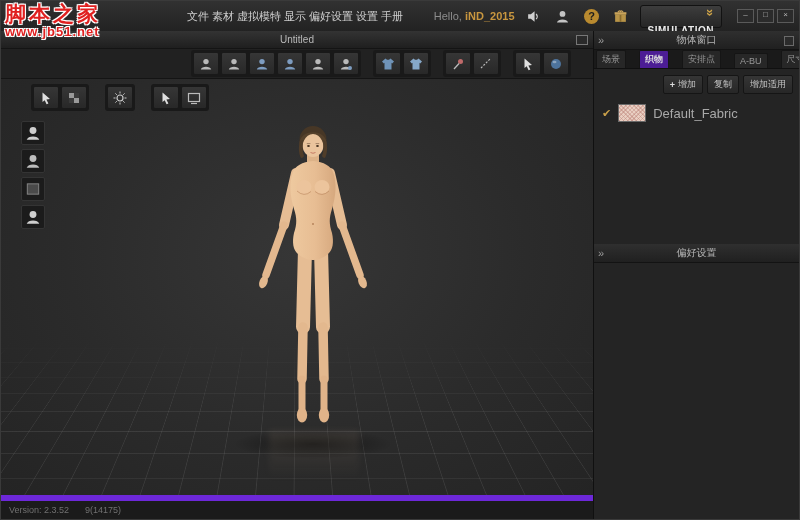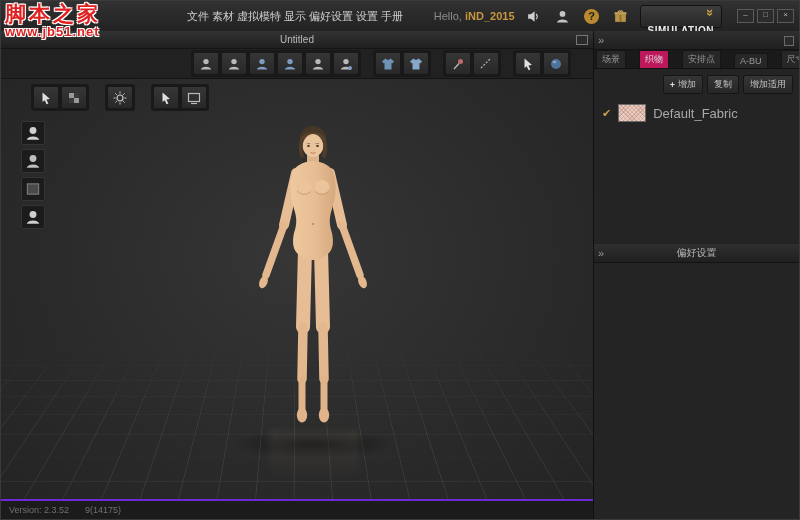--- a/index.html
+++ b/index.html
@@ -53,35 +53,35 @@
          mask-image:linear-gradient(to top,#000 55%,transparent 96%);}
   .inner-toolbar{position:absolute;top:5px;left:30px;display:flex;gap:16px;}
   .side-thumbs{position:absolute;top:42px;left:20px;display:flex;flex-direction:column;gap:4px;}
   .thumb{width:22px;height:22px;background:#1b1b1b;border:1px solid #343434;border-radius:2px;
          display:flex;align-items:center;justify-content:center;}
   .avatar{position:absolute;left:250px;top:42px;width:124px;height:315px;}
   .avatar-shadow{position:absolute;left:234px;top:350px;width:156px;height:30px;border-radius:50%;
                  background:radial-gradient(ellipse at center,rgba(0,0,0,0.5),rgba(0,0,0,0) 70%);}
   .avatar-reflect{position:absolute;left:268px;top:352px;width:90px;height:58px;
                   background:linear-gradient(rgba(225,195,165,0.10),rgba(225,195,165,0) 85%);filter:blur(3px);}
-  .status-bar{height:18px;background:#1b1b1b;border-top:2px solid #6d28d9;display:flex;align-items:center;
+  .status-bar{height:18px;background:#1b1b1b;border-top:6px solid #6d28d9;display:flex;align-items:center;
               gap:16px;padding-left:8px;font-size:9px;color:#707070;}
   
   .right-panel{position:absolute;top:30px;left:592px;right:0;bottom:0;background:#242424;
                border-left:1px solid #101010;display:flex;flex-direction:column;}
   .panel-header{height:18px;background:linear-gradient(#2f2f2f,#202020);border-bottom:1px solid #131313;
                 display:flex;align-items:center;position:relative;flex:0 0 auto;}
   .panel-title{flex:1;text-align:center;font-size:10px;color:#b5b5b5;}
   .collapse{position:absolute;left:4px;top:2px;color:#9a9a9a;font-size:11px;line-height:14px;}
   .pinbox{position:absolute;right:5px;top:5px;width:8px;height:8px;border:1px solid #6a6a6a;background:#2b2b2b;}
   .tab-row{height:18px;display:flex;align-items:flex-end;gap:13px;background:#1a1a1a;
            border-bottom:1px solid #101010;padding:0 2px;flex:0 0 auto;}
   .tab{font-size:9px;color:#989898;background:#272727;border:1px solid #151515;border-bottom:none;
        border-radius:2px 2px 0 0;padding:2px 5px;white-space:nowrap;}
-  .tab.active{background:#be185d;color:#ddd;}
+  .tab.active{background:#4c1d95;color:#ddd;font-weight:bold;}
   .btn-row{display:flex;justify-content:flex-end;gap:4px;padding:6px 6px 5px 0;flex:0 0 auto;}
   .small-btn{font-size:9px;color:#c0c0c0;background:linear-gradient(#353535,#272727);border:1px solid #151515;
              border-radius:2px;padding:2px 6px;display:flex;align-items:center;gap:3px;white-space:nowrap;}
   .plus{color:#ddd;font-weight:bold;}
   .fabric-row{display:flex;align-items:center;gap:7px;padding:3px 8px;height:22px;flex:0 0 auto;}
   .check{color:#c9a04a;font-size:11px;}
   .swatch{width:26px;height:16px;border:1px solid #6a6a6a;background-color:#e9cfc2;
           background-image:repeating-linear-gradient(45deg,rgba(185,125,115,.4) 0 1px,transparent 1px 3px),
                            repeating-linear-gradient(-45deg,rgba(185,125,115,.4) 0 1px,transparent 1px 3px);}
   .fabric-label{font-size:13px;color:#a8a8a8;}
@@ -355,20 +355,21 @@
 
     <div class="status-bar">
       <span>Version: 2.3.52</span>
       <span>9(14175)</span>
     </div>
   </div>
 
   <div class="right-panel">
     <div class="panel-header">
       <span class="collapse">»</span>
+      <span class="panel-title">物体窗口</span>
       <span class="pinbox"></span>
     </div>
     <div class="tab-row">
       <span class="tab">场景</span>
       <span class="tab active">织物</span>
       <span class="tab">安排点</span>
       <span class="tab">A-BU</span>
       <span class="tab">尺寸</span>
     </div>
     <div class="btn-row">

